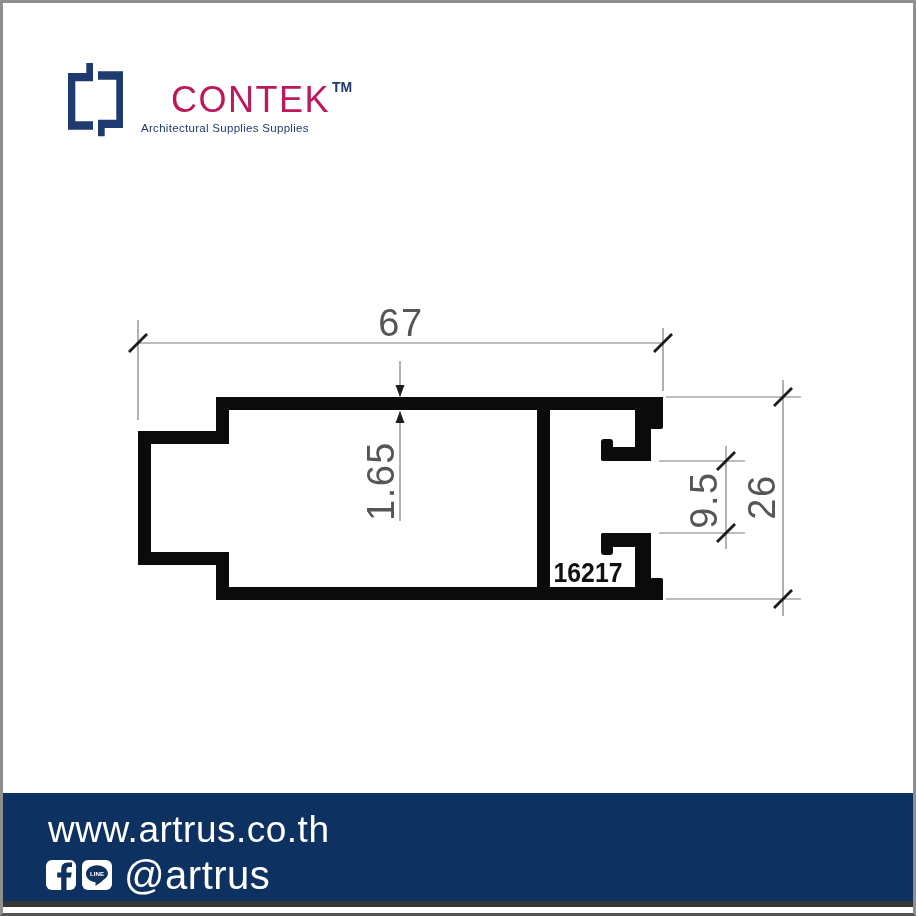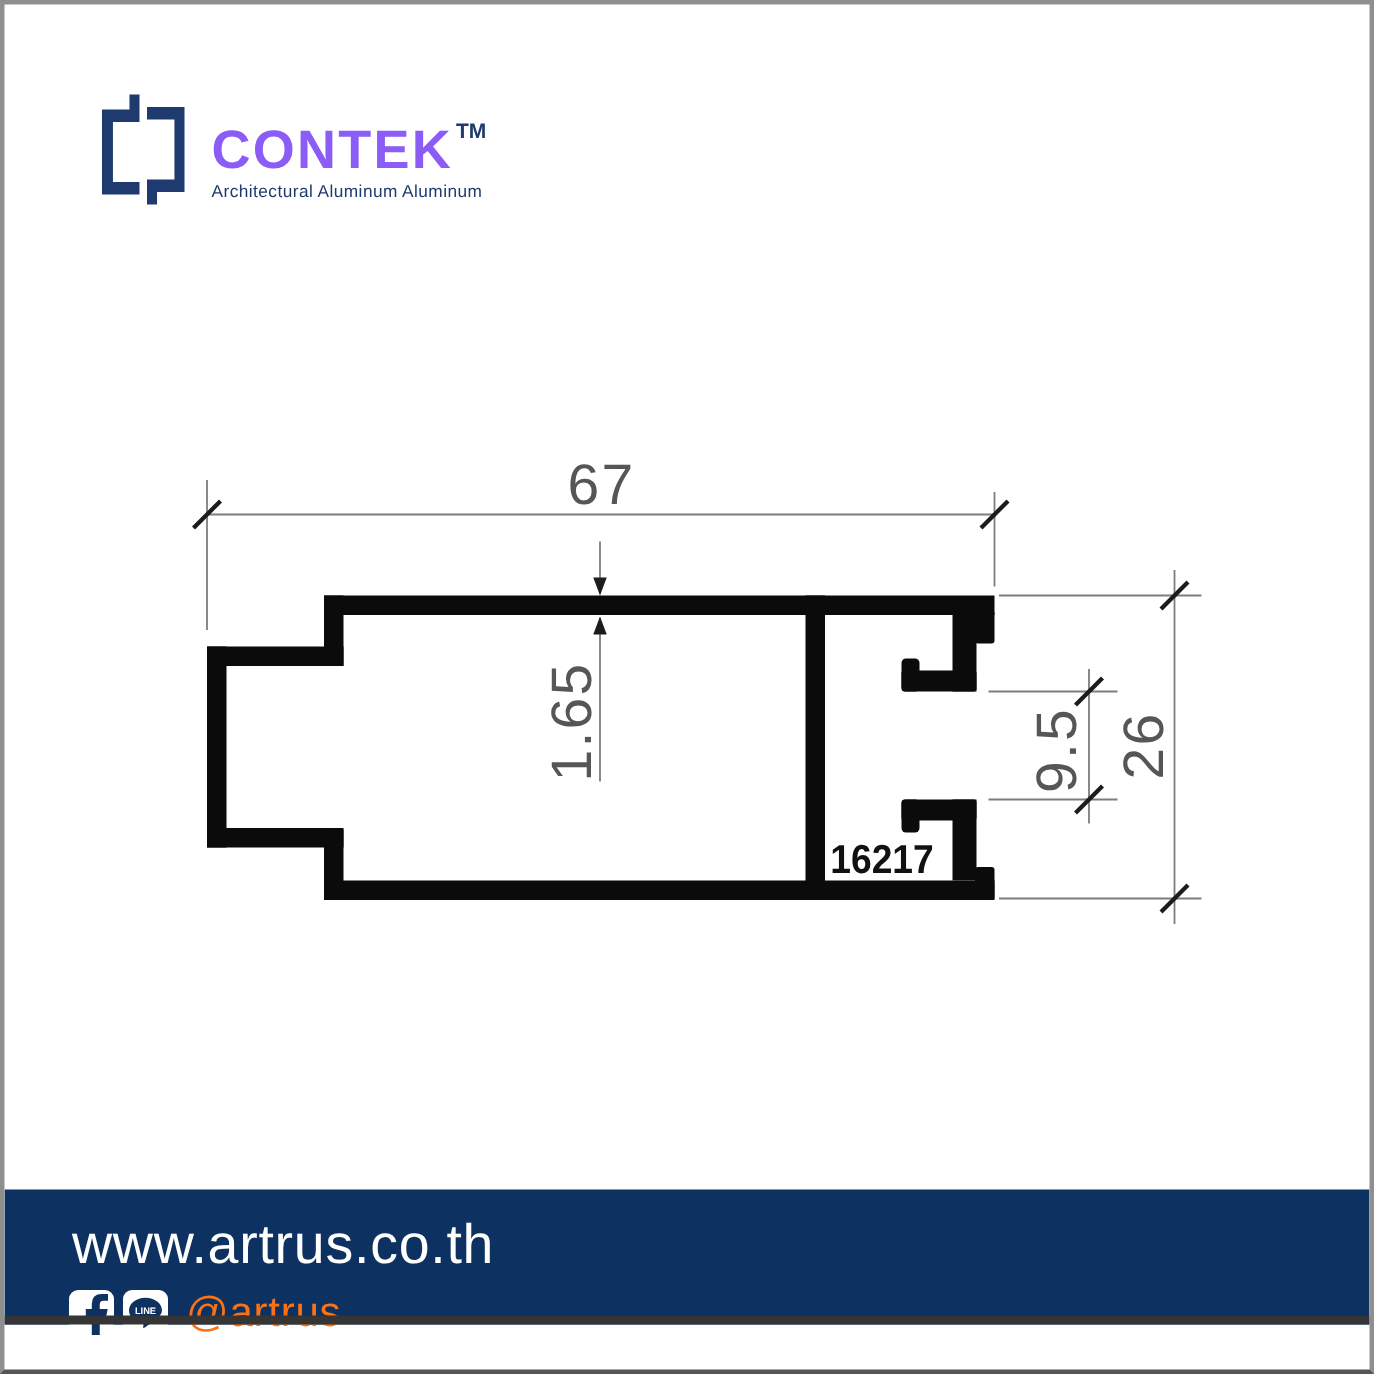--- a/index.html
+++ b/index.html
@@ -12,77 +12,77 @@
     border-bottom-color:#555;
     overflow:hidden;
     font-family:"Liberation Sans", sans-serif;
   }
   
   .logo{position:absolute;left:60px;top:55px;display:flex;align-items:flex-start;}
   .logo-icon{display:block;}
   .logo-textblock{margin-left:13px;margin-top:24px;}
   .logo-nameline{display:flex;align-items:flex-start;line-height:1;}
   .logo-name{
-    font-size:36px;font-weight:700;letter-spacing:1.5px;
-    color:#8b5cf6;line-height:1;
+    font-size:36px;font-weight:400;letter-spacing:1.5px;
+    color:#be185d;line-height:1;margin-left:30px;
   }
   .logo-tm{font-size:14px;font-weight:700;color:#1e3a6e;margin-left:2px;margin-top:-2px;}
   .logo-tagline{
     margin-top:4px;font-size:11.5px;color:#1e3a6e;letter-spacing:0.3px;
   }
   
   .drawing{position:absolute;left:0;top:0;width:910px;height:910px;}
   .dimline{stroke:#7d7d7d;stroke-width:1.2;fill:none;}
   .tick{stroke:#1c1c1c;stroke-width:2.8;fill:none;}
   .dimtext{
     font-family:"Liberation Sans", sans-serif;
     font-size:38px;fill:#565656;letter-spacing:1.5px;
   }
   .parttext{
     font-family:"Liberation Sans", sans-serif;
     font-size:27px;font-weight:700;fill:#111111;letter-spacing:0px;
   }
   .wall{fill:#0b0b0b;}
   
   .footer{
-    position:absolute;left:0;right:0;top:790px;height:90px;
+    position:absolute;left:0;right:0;top:790px;height:114px;
     background:#0d3160;
   }
   .footer-bottom-strip{
     position:absolute;left:0;right:0;bottom:0;height:6px;background:#353535;
   }
   .footer-url{
     position:absolute;left:45px;top:16px;
     color:#ffffff;font-size:37px;letter-spacing:0.5px;
   }
   .footer-social{
     position:absolute;left:43px;top:66px;height:32px;
     display:flex;align-items:center;
   }
   .social-icon{display:block;margin-right:6px;}
   .footer-handle{
-    color:#f97316;font-size:28px;margin-left:6px;letter-spacing:0.5px;
+    color:#ffffff;font-size:40px;margin-left:6px;letter-spacing:0.5px;
   }
 </style>
 </head>
 <body>
 
 <div class="page">
 
   <div class="logo">
     <svg class="logo-icon" width="65" height="82" viewBox="0 0 65 82" aria-hidden="true">
       <path fill="#1e3a6e" d="M5,15 H23.3 V5 H30 V23.3 H12.3 V63.3 H30 V71.7 H5 Z"></path>
       <path fill="#1e3a6e" d="M35,13.3 H60 V70 H41.7 V78.3 H35 V61.7 H53.3 V21.7 H35 Z"></path>
     </svg>
     <div class="logo-textblock">
       <div class="logo-nameline">
         <span class="logo-name">CONTEK</span>
         <span class="logo-tm">TM</span>
       </div>
-      <div class="logo-tagline">Architectural Aluminum Aluminum</div>
+      <div class="logo-tagline">Architectural Supplies Supplies</div>
     </div>
   </div>
 
   <svg class="drawing" viewBox="0 0 910 910" width="910" height="910">
 
     <g>
       <rect class="wall" x="213" y="394" width="447" height="13"></rect>
       <rect class="wall" x="647" y="404" width="13" height="22" rx="2"></rect>
       <rect class="wall" x="213" y="394" width="13" height="47"></rect>
       <rect class="wall" x="135" y="428" width="91" height="13"></rect>

